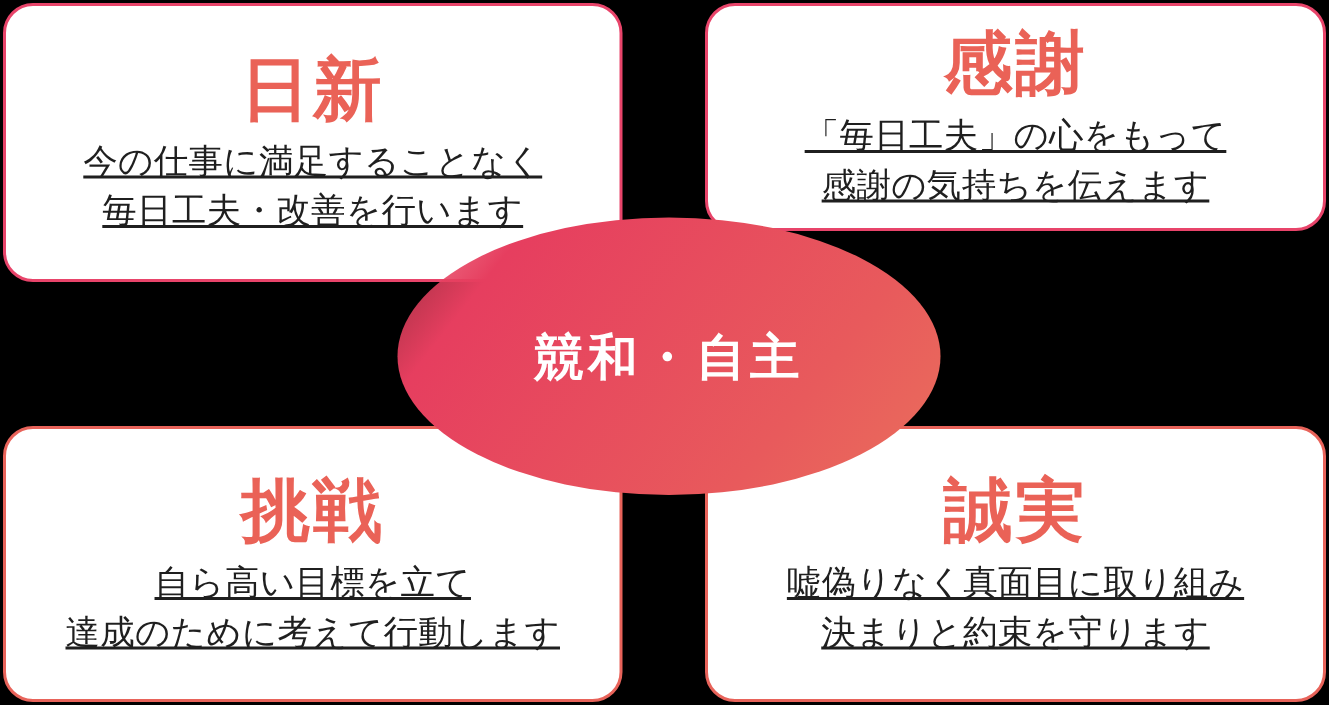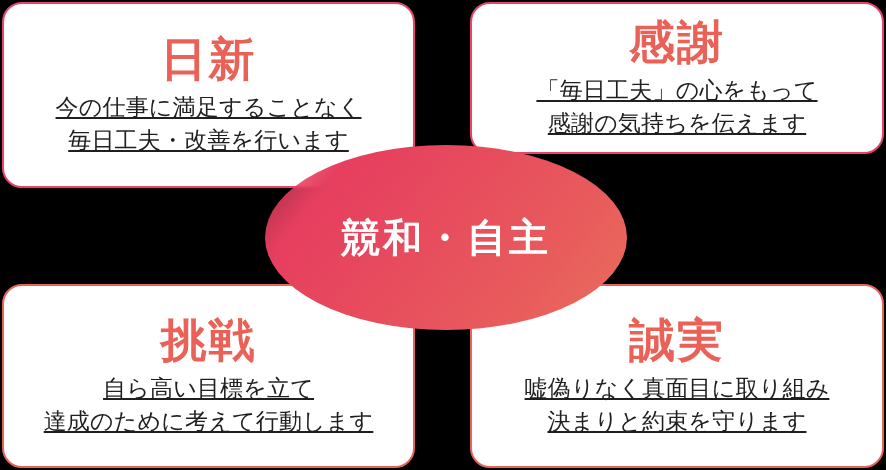--- a/index.html
+++ b/index.html
@@ -70,21 +70,21 @@
     border-radius: 50%;
     background: linear-gradient(128deg, #e8395e 0%, #e8486099 0%, #e63e5f 18%, #e85a5c 72%, #ea6f5c 100%);
     display: flex;
     align-items: center;
     justify-content: center;
     z-index: 3;
   }
 
   .center-label {
     color: #ffffff;
-    font-size: 39px;
+    font-size: 33px;
     font-weight: bold;
     letter-spacing: 3px;
     line-height: 1;
     text-align: center;
     white-space: nowrap;
   }
 </style>
 </head>
 <body>
 

